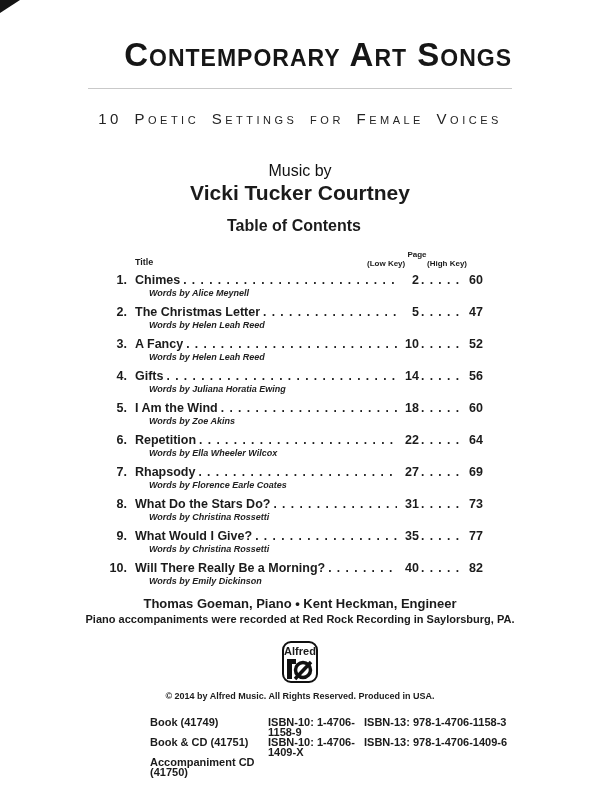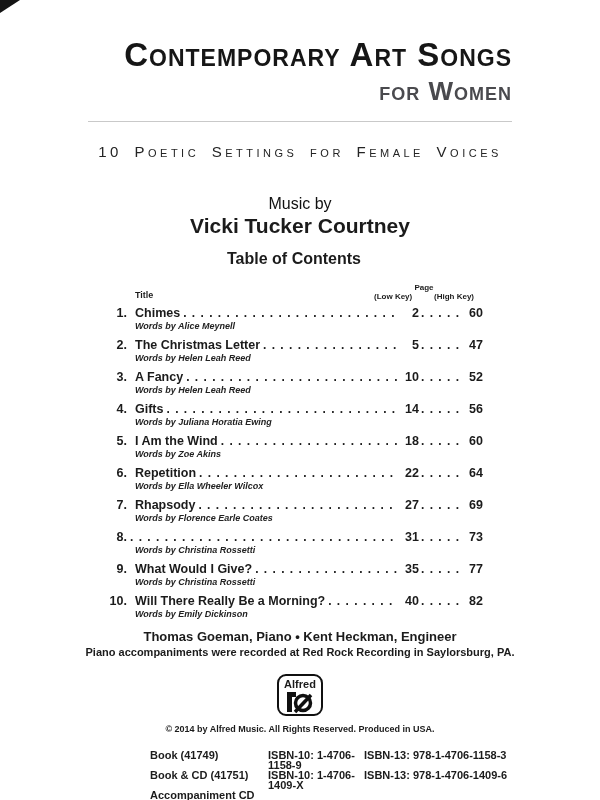--- a/index.html
+++ b/index.html
@@ -57,49 +57,49 @@
   }
   
   .musicby{margin-top:30px;text-align:center;}
   .musicby-label{font-size:16px;color:#111;}
   .composer{font-size:21px;font-weight:bold;margin-top:1px;}
   
   .toc{width:378px;margin:12px auto 0 105px;}
   .toc-heading{text-align:center;font-weight:bold;font-size:16px;margin-bottom:8px;}
   .toc-header{position:relative;height:26px;font-weight:bold;}
   .toc-col-title{position:absolute;left:30px;bottom:2px;font-size:9px;}
-  .toc-pagehead{position:absolute;right:9px;bottom:0;width:100px;text-align:center;}
+  .toc-pagehead{position:absolute;right:16px;bottom:0;width:100px;text-align:center;}
   .toc-pagehead .pg{font-size:8px;font-weight:bold;display:block;line-height:9px;}
   .toc-keys{display:flex;justify-content:space-between;font-size:8px;line-height:10px;}
   .toc-entries{margin-top:4px;}
   .toc-row{margin-bottom:7px;}
   .toc-line{display:flex;align-items:baseline;font-weight:bold;font-size:12.5px;}
   .toc-num{width:22px;text-align:right;flex:none;}
   .toc-title{padding-left:8px;white-space:nowrap;flex:none;}
   .leader{flex:1;overflow:hidden;white-space:nowrap;padding:0 3px;}
   .leader::after{
     content:". . . . . . . . . . . . . . . . . . . . . . . . . . . . . . . . . . . . . . . . . . . . . . . . . . . .";
     letter-spacing:1px;font-weight:bold;font-size:12px;
   }
   .leader-mid{flex:none;width:36px;overflow:hidden;white-space:nowrap;padding:0 2px;}
   .leader-mid::after{
     content:". . . . . . . .";
     letter-spacing:1px;font-weight:bold;font-size:12px;
   }
   .toc-low{width:22px;text-align:right;flex:none;}
   .toc-high{width:24px;text-align:right;flex:none;}
-  .toc-words{font-size:9px;font-style:italic;font-weight:bold;margin-left:30px;margin-top:1px;color:#222;}
+  .toc-words{font-size:9px;font-style:italic;font-weight:bold;margin-left:44px;margin-top:1px;color:#222;}
   
   .credits{margin-top:10px;text-align:center;}
   .credits-line1{font-size:13px;font-weight:bold;}
   .credits-line2{font-size:11px;font-weight:bold;margin-top:2px;}
   
   .logo-wrap{margin-top:16px;display:flex;justify-content:center;}
   .alfred-logo{
-    width:46px;height:42px;
+    width:36px;height:42px;
     border:2.5px solid #101010;border-radius:9px;
     display:flex;flex-direction:column;align-items:center;
     padding-top:2px;box-sizing:border-box;background:#fff;
   }
   .alfred-name{font-size:11px;font-weight:bold;letter-spacing:0;line-height:12px;}
   .alfred-glyph{margin-top:0;}
   
   .copyright{margin-top:8px;text-align:center;font-size:9px;font-weight:bold;}
   
   .products{margin:16px 0 0 150px;font-size:11px;font-weight:bold;line-height:10px;}
@@ -109,21 +109,20 @@
   .product-isbn13{flex:none;}
 </style>
 </head>
 <body>
 
 <div class="page">
   <div class="corner-artifact"></div>
 
   <div class="title-block">
     <div class="title-main">Contemporary Art Songs</div>
-    <div class="title-sub">for Women</div>
   </div>
   <hr class="title-rule">
 
   <div class="subtitle">
     <div>10 Poetic Settings for Female Voices</div>
   </div>
 
   <div class="musicby">
     <div class="musicby-label">Music by</div>
     <div class="composer">Vicki Tucker Courtney</div>
@@ -215,20 +214,21 @@
             <span class="leader"></span>
             <span class="toc-low">27</span>
             <span class="leader-mid"></span>
             <span class="toc-high">69</span>
           </div>
           <div class="toc-words">Words by Florence Earle Coates</div>
         </div>
         <div class="toc-row">
           <div class="toc-line">
             <span class="toc-num">8.</span>
+            <span class="toc-title">What Do the Stars Do?</span>
             <span class="leader"></span>
             <span class="toc-low">31</span>
             <span class="leader-mid"></span>
             <span class="toc-high">73</span>
           </div>
           <div class="toc-words">Words by Christina Rossetti</div>
         </div>
         <div class="toc-row">
           <div class="toc-line">
             <span class="toc-num">9.</span>

